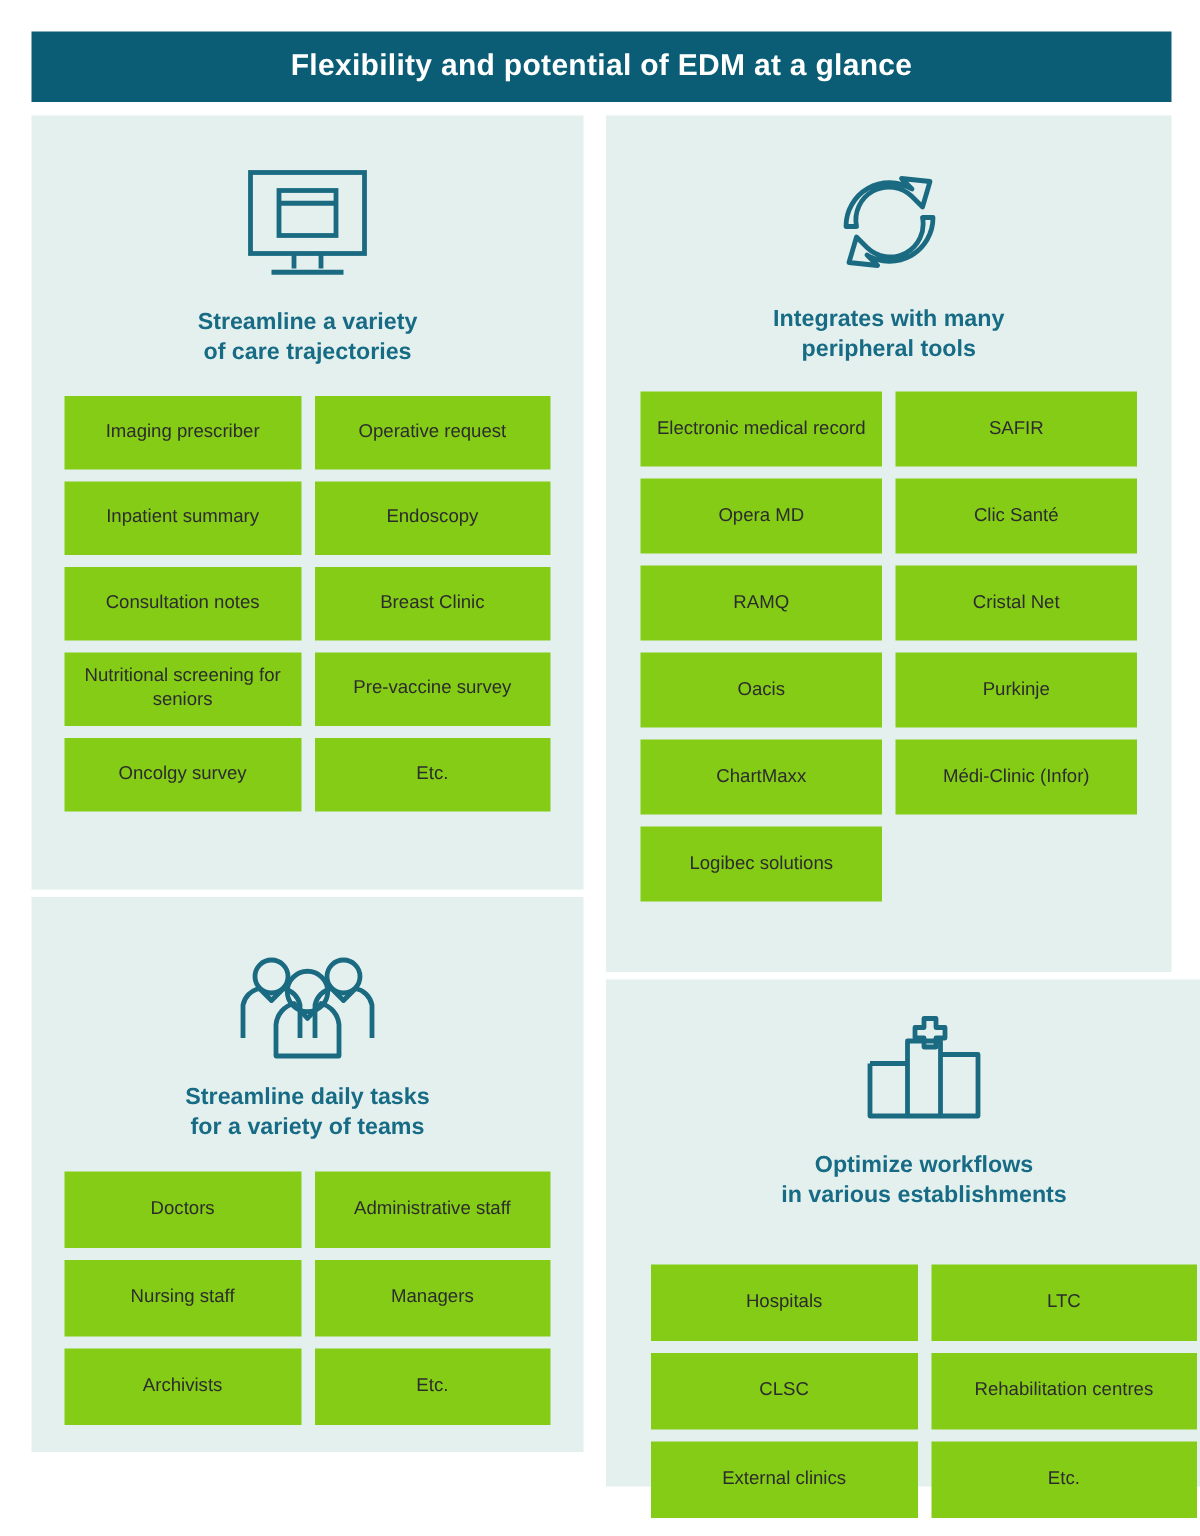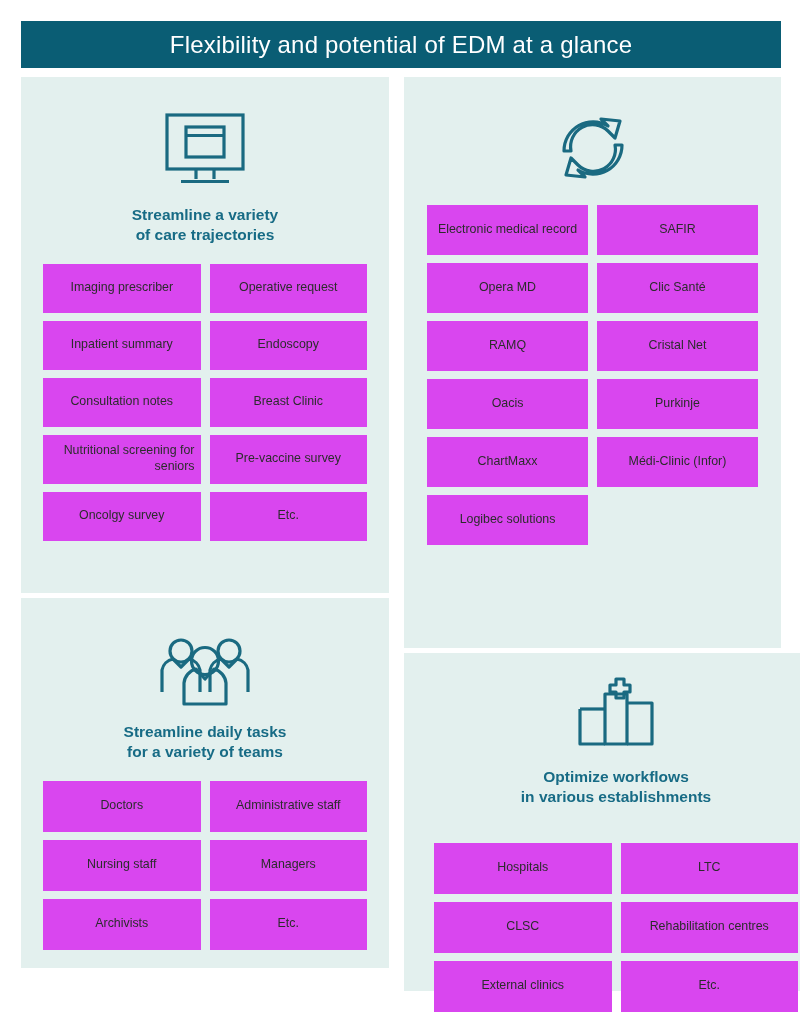--- a/index.html
+++ b/index.html
@@ -29,22 +29,22 @@
     top: 0;
     width: 760px;
     height: 47px;
     background: #0a5d74;
     display: flex;
     align-items: center;
     justify-content: center;
   }
   .banner-title {
     color: #ffffff;
-    font-size: 24px;
-    font-weight: 400;
+    font-size: 20px;
+    font-weight: 700;
     letter-spacing: 0.2px;
     white-space: nowrap;
     text-align: center;
   }
 
   
   .panel {
     position: absolute;
     background: #e3f0ee;
     box-sizing: border-box;
@@ -80,26 +80,26 @@
     padding: 0 22px;
     display: grid;
     grid-template-columns: 1fr 1fr;
     column-gap: 9px;
     row-gap: 8px;
   }
   #panel-1 .cells { padding: 0 23px; margin-top: 18px; }
   #panel-3 .cells { padding: 0 30px; margin-top: 36px; }
 
   .cell {
-    background: #d946ef;
+    background: #84cc16;
     min-height: 49px;
     display: flex;
     align-items: center;
     justify-content: center;
-    text-align: right;
+    text-align: center;
     color: #2c2c2c;
     font-size: 12.4px;
     line-height: 1.28;
     padding: 5px 6px;
     box-sizing: border-box;
   }
   #panel-1 .cell { min-height: 50px; }
   #panel-2 .cell { min-height: 51px; }
   #panel-3 .cell { min-height: 51px; }
 
@@ -142,20 +142,24 @@
       <div class="cell">Etc.</div>
     </div>
   </div>
 
   <div class="panel" id="panel-1">
     <div class="panel-icon">
       <svg class="icon-svg" width="82" height="78" viewBox="0 0 82 78" fill="none" stroke="#1a6a81" stroke-width="3.2" stroke-linejoin="round">
         <path d="M12 42 A29 29 0 0 1 56 17 L49 10 L68 12 L63 29 L56 22 A22 22 0 0 0 19 42 Z"></path>
         <path d="M70 36 A29 29 0 0 1 26 61 L33 68 L14 66 L19 49 L26 56 A22 22 0 0 0 63 36 Z"></path>
       </svg>
+    </div>
+    <div class="panel-heading">
+      <div>Integrates with many</div>
+      <div>peripheral tools</div>
     </div>
     <div class="cells">
       <div class="cell">Electronic medical record</div>
       <div class="cell">SAFIR</div>
       <div class="cell">Opera MD</div>
       <div class="cell">Clic Santé</div>
       <div class="cell">RAMQ</div>
       <div class="cell">Cristal Net</div>
       <div class="cell">Oacis</div>
       <div class="cell">Purkinje</div>

